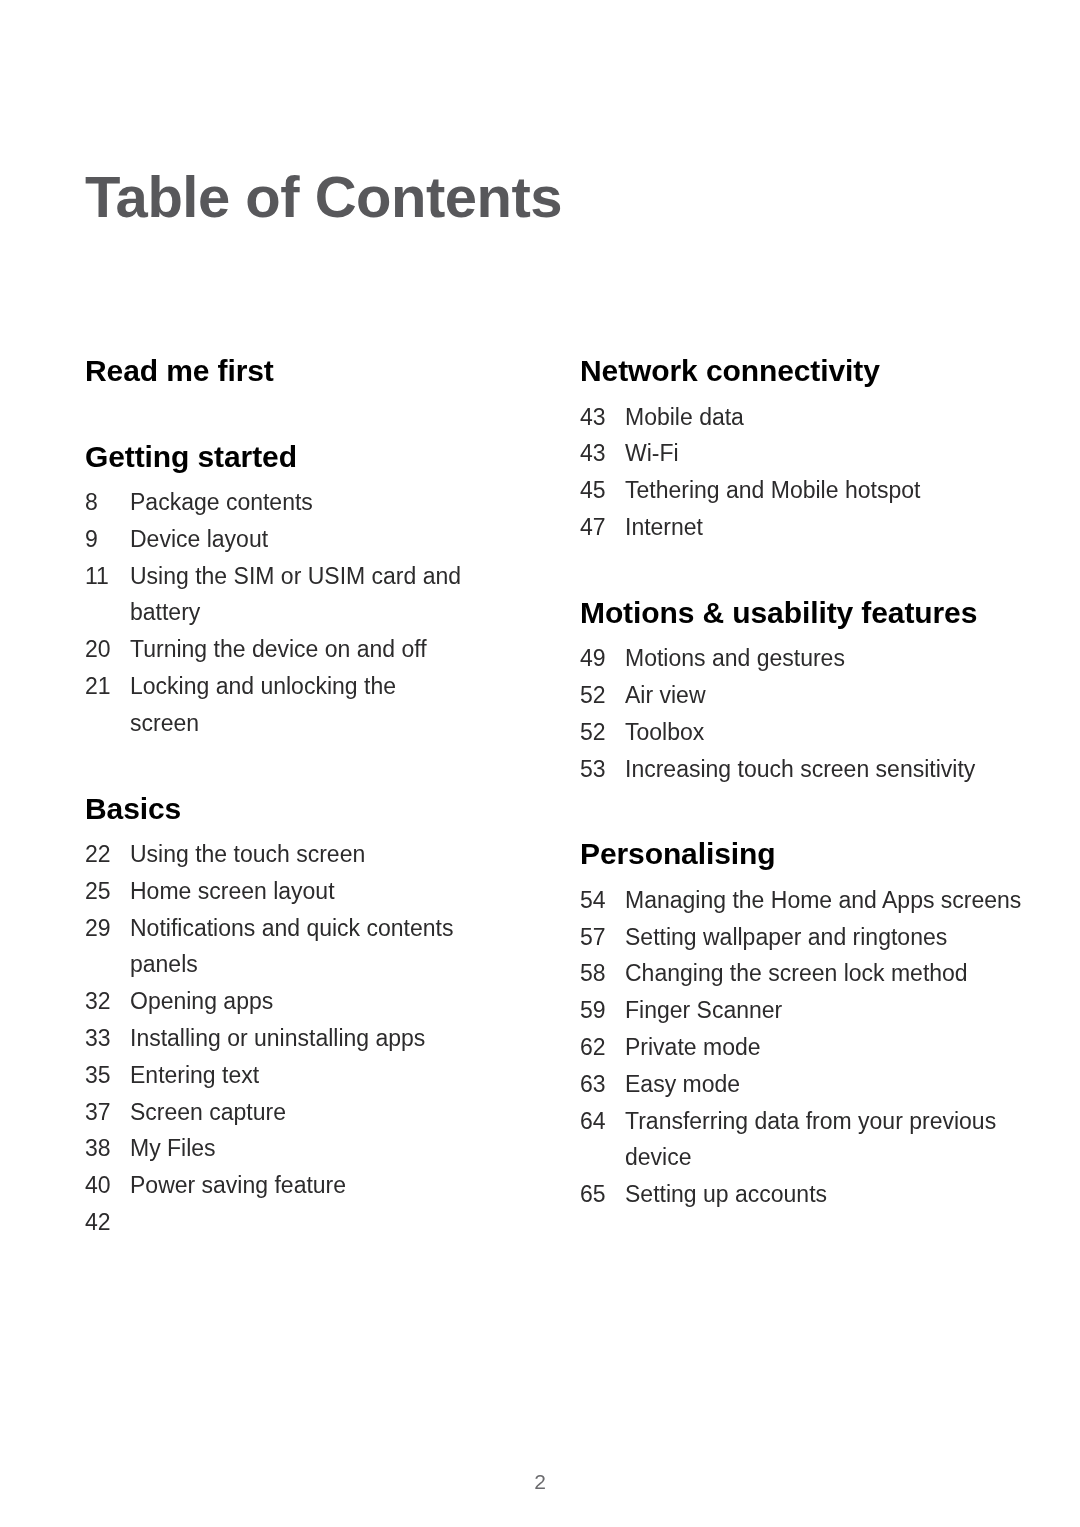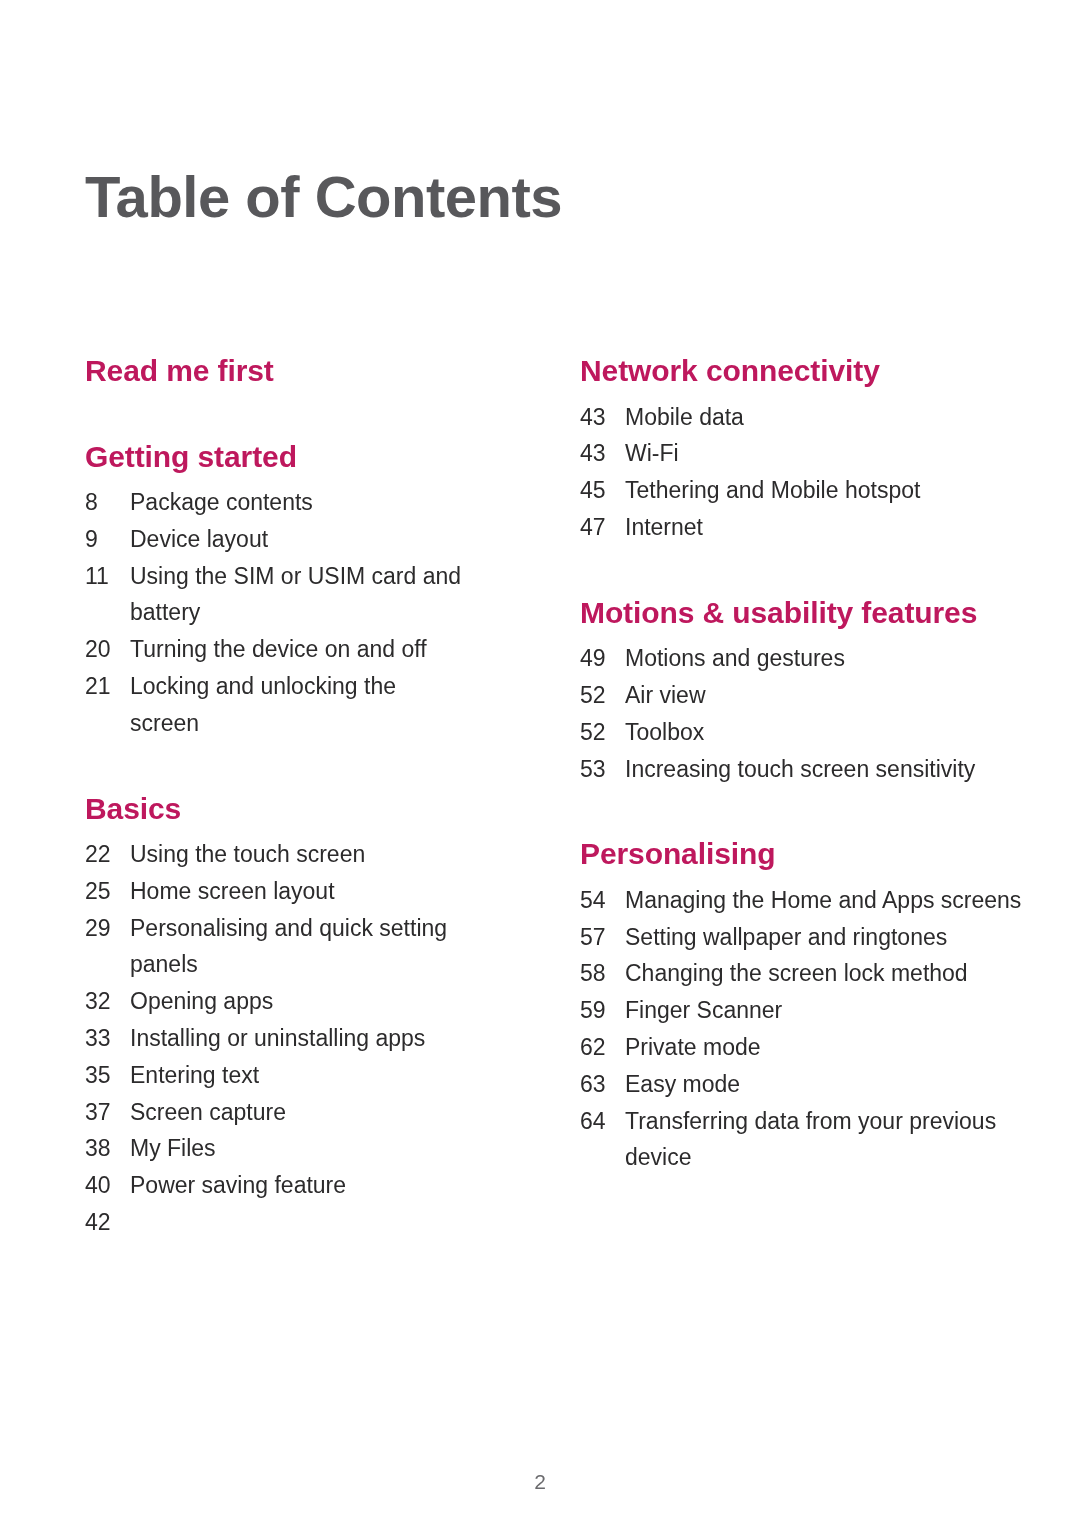--- a/index.html
+++ b/index.html
@@ -62,21 +62,21 @@
     padding-right: 23px;
   }
 
   .section {
     margin-bottom: 0;
   }
 
   .section-heading {
     font-size: 30px;
     font-weight: bold;
-    color: #be185d;
+    color: #000000;
     line-height: 1.25;
     margin: 0 0 9px 0;
     letter-spacing: -0.1px;
     white-space: nowrap;
   }
 
   .section.gap-top {
     margin-top: 48px;
   }
 
@@ -170,21 +170,21 @@
             <li class="toc-entry">
               <span class="toc-page-num">22</span>
               <span class="toc-entry-title">Using the touch screen</span>
             </li>
             <li class="toc-entry">
               <span class="toc-page-num">25</span>
               <span class="toc-entry-title">Home screen layout</span>
             </li>
             <li class="toc-entry">
               <span class="toc-page-num">29</span>
-              <span class="toc-entry-title">Personalising and quick setting panels</span>
+              <span class="toc-entry-title">Notifications and quick contents panels</span>
             </li>
             <li class="toc-entry">
               <span class="toc-page-num">32</span>
               <span class="toc-entry-title">Opening apps</span>
             </li>
             <li class="toc-entry">
               <span class="toc-page-num">33</span>
               <span class="toc-entry-title">Installing or uninstalling apps</span>
             </li>
             <li class="toc-entry">
@@ -277,20 +277,24 @@
               <span class="toc-entry-title">Private mode</span>
             </li>
             <li class="toc-entry">
               <span class="toc-page-num">63</span>
               <span class="toc-entry-title">Easy mode</span>
             </li>
             <li class="toc-entry">
               <span class="toc-page-num">64</span>
               <span class="toc-entry-title">Transferring data from your previous device</span>
             </li>
+            <li class="toc-entry">
+              <span class="toc-page-num">65</span>
+              <span class="toc-entry-title">Setting up accounts</span>
+            </li>
           </ul>
         </div>
       </div>
 
   </div>
 
   <div class="footer-page-number">2</div>
 
 </div>
 

